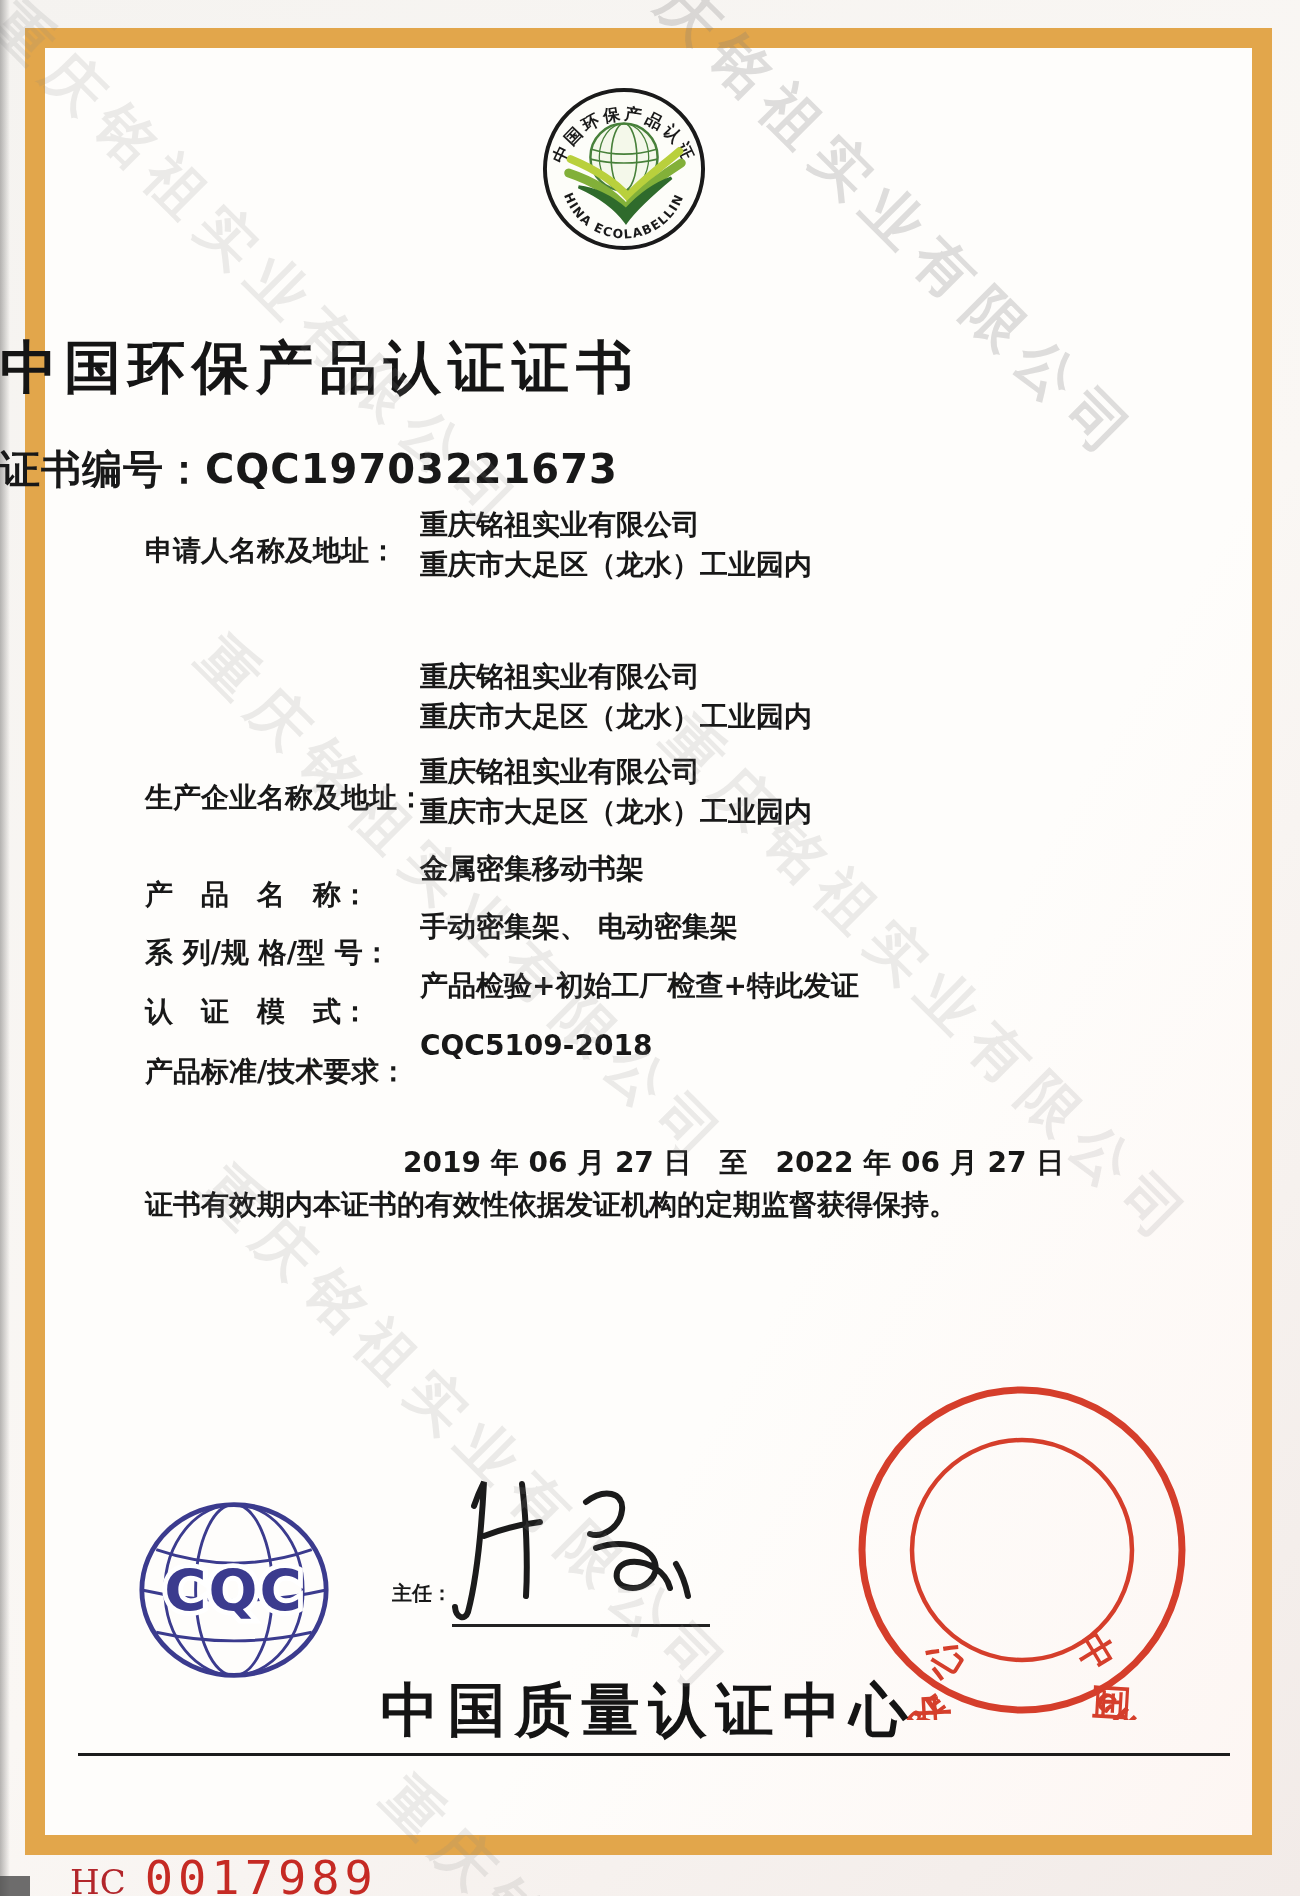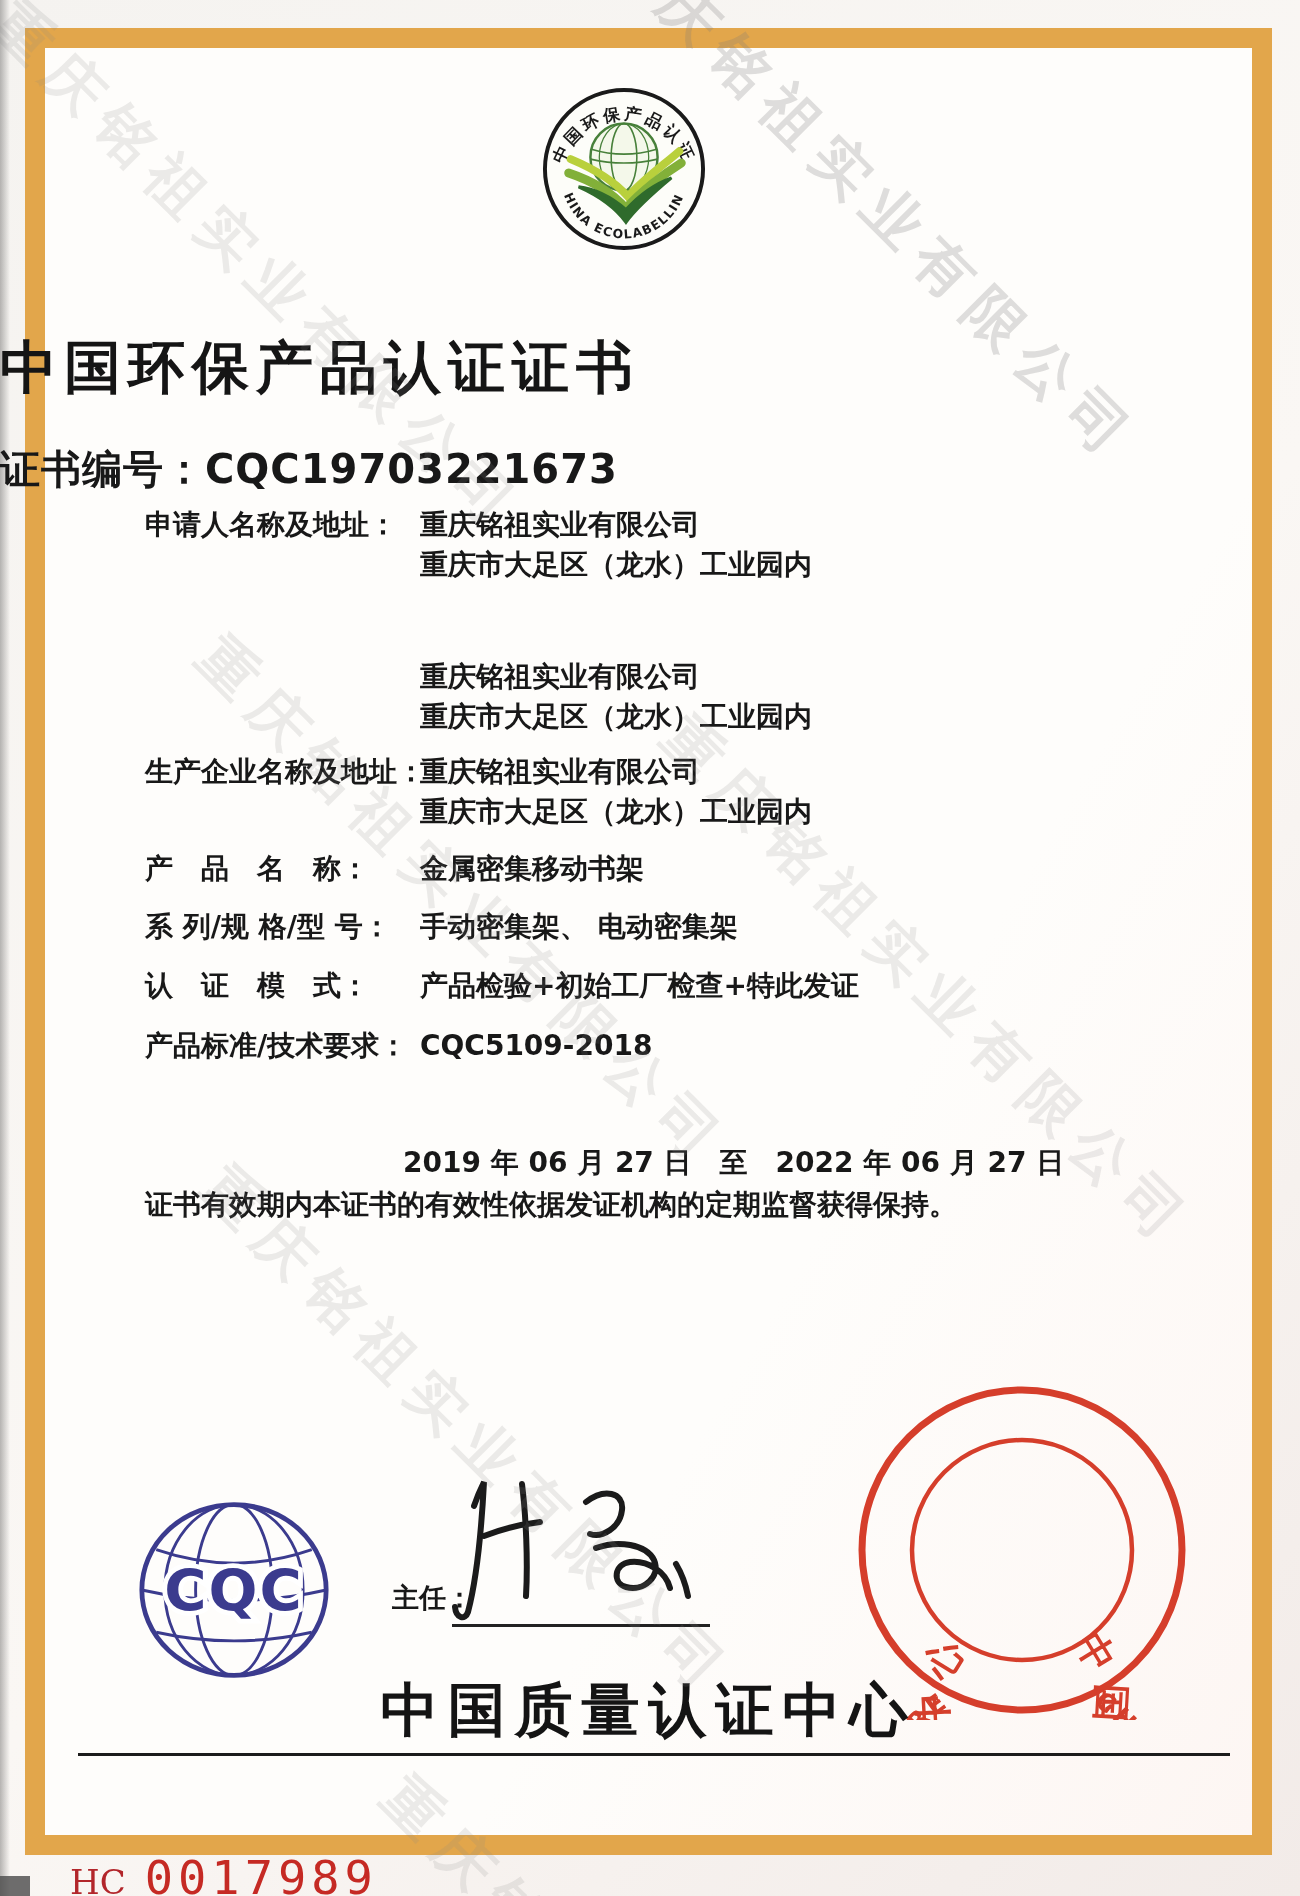--- a/index.html
+++ b/index.html
@@ -26,27 +26,27 @@
   }
   .wm-dark{color:rgba(120,120,120,0.24);}
   
   .eco-badge{position:absolute;left:541px;top:86px;width:166px;height:166px;}
   
   .center-1180{position:absolute;left:0;width:1180px;text-align:left;white-space:nowrap;}
   .title{top:330px;font-size:57px;font-weight:700;letter-spacing:7px;color:#151515;}
   .certno{top:442px;font-size:40px;font-weight:700;letter-spacing:1px;}
   
   .field-row{position:absolute;left:145px;right:40px;font-size:28px;font-weight:600;line-height:40px;white-space:nowrap;}
-  .field-label{display:inline-block;}
+  .field-label{display:inline-block;margin-top:26px;}
   .field-value{position:absolute;left:275px;top:0;}
   .vline{line-height:40px;}
   .statement{position:absolute;left:145px;font-size:28px;font-weight:600;line-height:40px;white-space:nowrap;}
   
   .cqc-globe{position:absolute;left:133px;top:1494px;width:202px;height:192px;}
-  .director-label{position:absolute;left:392px;top:1580px;font-size:27px;font-weight:600;}
+  .director-label{position:absolute;left:392px;top:1580px;font-size:20px;font-weight:600;}
   .sig-svg{position:absolute;left:438px;top:1444px;width:295px;height:190px;}
   .sig-line{position:absolute;left:452px;top:1624px;width:258px;height:3px;background:#222;}
   .stamp{position:absolute;left:852px;top:1380px;width:340px;height:340px;opacity:.93;}
   .issuer{position:absolute;left:25px;top:1672px;width:1247px;text-align:center;
     font-size:58px;font-weight:700;letter-spacing:9px;color:#141414;white-space:nowrap;}
   .footer-rule{position:absolute;left:78px;top:1753px;width:1152px;height:3px;background:#1c1c1c;}
   .footer{position:absolute;left:78px;top:1768px;width:1152px;display:flex;
     justify-content:space-between;align-items:baseline;font-size:22px;color:#222;}
   .footer .mid{font-size:22px;}
   .serial{position:absolute;left:70px;top:1850px;white-space:nowrap;}

